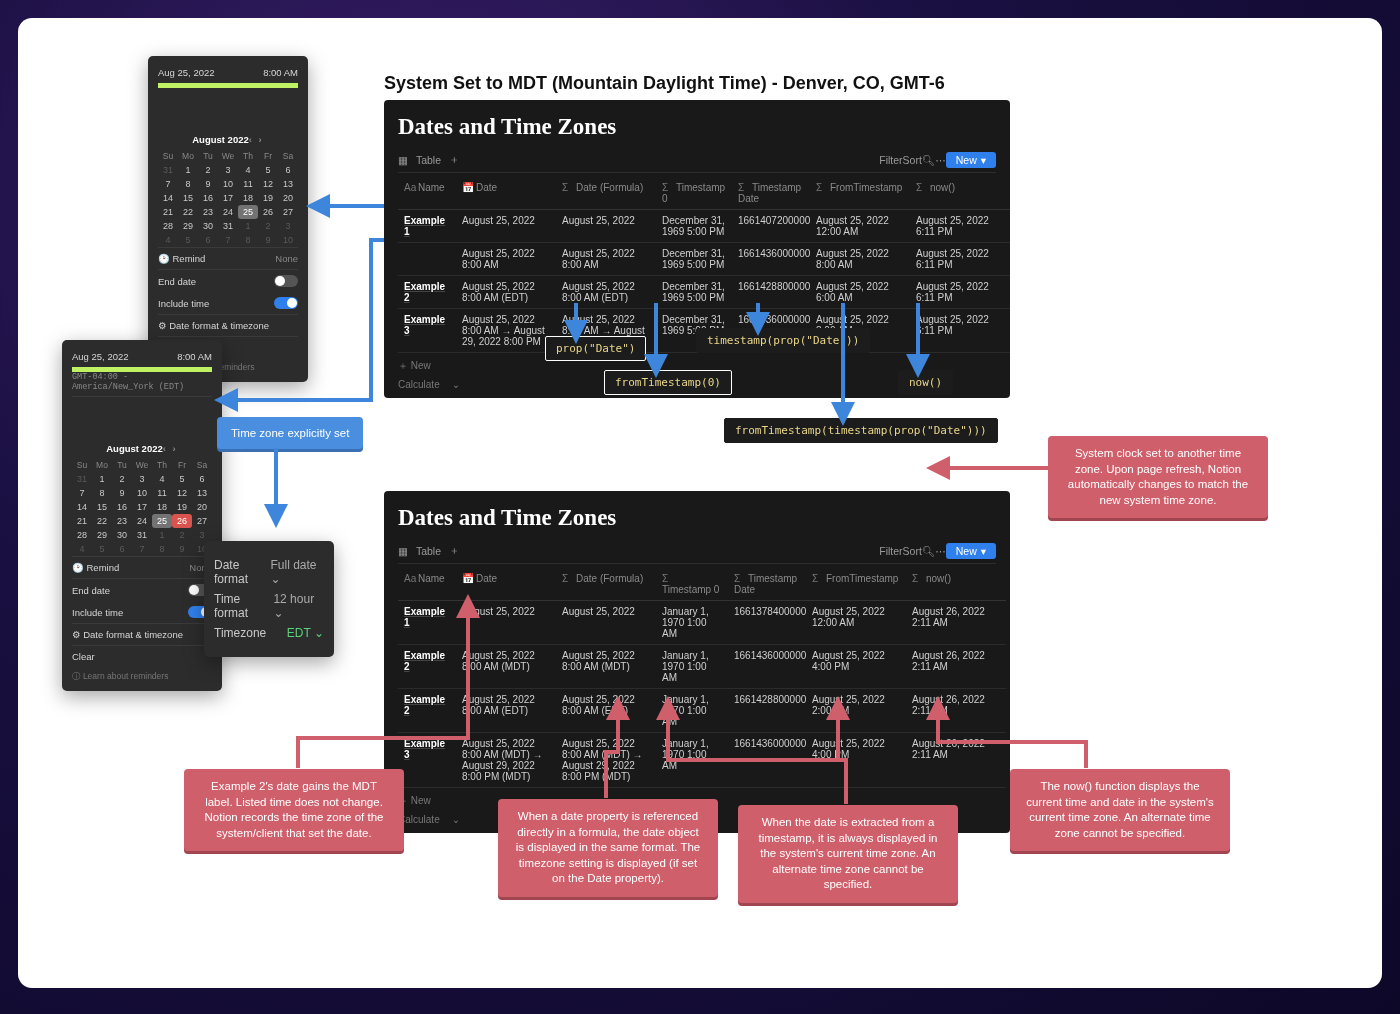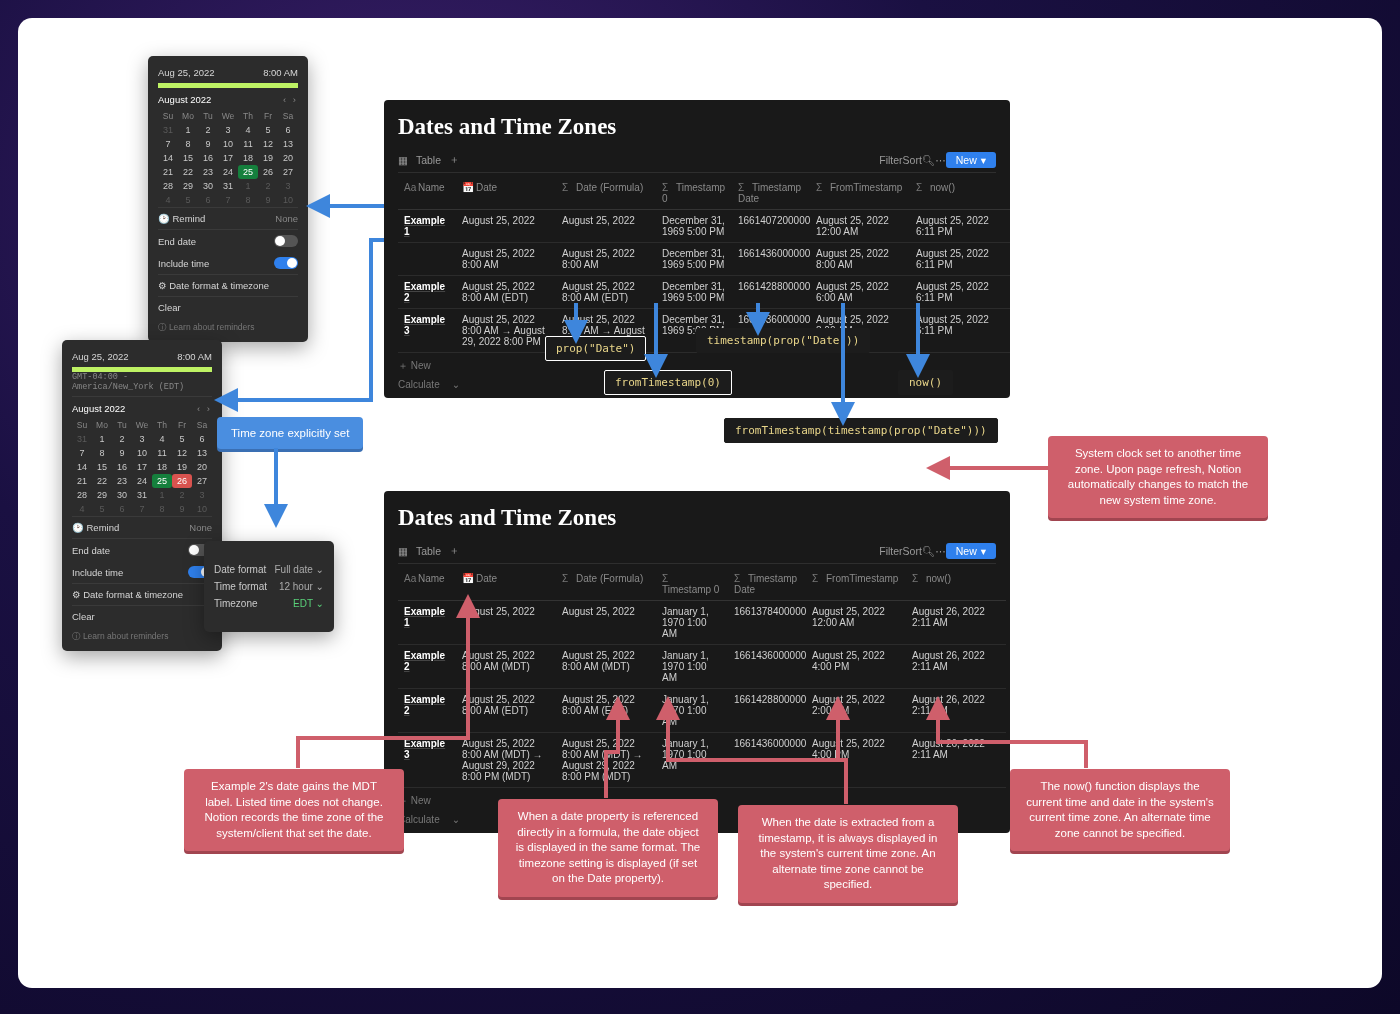--- a/index.html
+++ b/index.html
@@ -51,39 +51,39 @@
   .icon-col { width:14px; display:inline-block; color:#777; }
 
   
   .picker {
     position:absolute; background:#2c2c2c; color:#d6d6d6;
     border-radius:5px; padding:8px 10px 8px 10px; width:160px;
     font-size:9.5px; box-shadow:0 6px 20px rgba(0,0,0,.35);
   }
   .picker .date-row { display:flex; justify-content:space-between; padding:3px 0 5px 0; border-bottom:5px solid #bef264; }
   .picker .subtz { color:#888; font-size:8.5px; padding-bottom:4px; border-bottom:1px solid #3a3a3a;font-family:Liberation Mono, monospace; }
-  .picker .month-row { display:flex; justify-content:space-between; align-items:center; padding:6px 0 4px 0; font-weight:400; color:#fff; }
+  .picker .month-row { display:flex; justify-content:center; align-items:center; padding:6px 0 4px 0; font-weight:700; color:#fff;margin-top:40px; }
   .cal { width:100%; border-collapse:collapse; }
   .cal th { color:#888; font-weight:400; font-size:8.5px; width:14.2%; text-align:center; padding:2px 0; }
   .cal td { text-align:center; font-size:9px; padding:2px 0; color:#c9c9c9; }
   .cal .dim { color:#5a5a5a; }
-  .cal .on { background:#15803d; color:#fff; border-radius:3px; }
+  .cal .on { background:#737373; color:#fff; border-radius:3px; }
   .cal .red { background:#d9534f; color:#fff; border-radius:3px; }
   .picker .row { display:flex; justify-content:space-between; align-items:center; padding:5px 0; border-top:1px solid #3a3a3a; }
   .picker .row:first-of-type { border-top: none;}
   .toggle { width:24px; height:12px; border-radius:7px; background:#555; position:relative; }
   .toggle::after { content:""; position:absolute; width:10px; height:10px; border-radius:50%; background:#fff; top:1px; left:1px; }
   .toggle.on { background:#2f80ed; }
   .toggle.on::after { left:13px; }
   .picker .dim-row { color:#777; font-size:8.5px; padding-top:4px; }
   .picker .nav { color:#888; letter-spacing:2px; }
 
   .sub-options {
     position:absolute; background:#2c2c2c; color:#c9c9c9;
-    border-radius:5px; padding:20px 10px; width:130px; font-size:10px;
+    border-radius:5px; padding:14px 10px; width:130px; font-size:12px;
     box-shadow:0 6px 20px rgba(0,0,0,.35);
   }
   .sub-options .opt-row { display:flex; justify-content:space-between; padding:3px 0; }
   .sub-options .val { color:#aaa; }
   .sub-options .edt { color:#5ad17a; }
 
   
   .code-chip {
     position:absolute; background:#1c1c1c; color:#e9d68a;
     font-family: ui-monospace, SFMono-Regular, Menlo, monospace;
@@ -111,20 +111,21 @@
   .arr-blue { stroke:#3e86dc; fill:none; stroke-width:4; }
   .arr-blue-head { fill:#3e86dc; }
   .arr-red { stroke:#cf5f6b; fill:none; stroke-width:4; }
   .arr-red-head { fill:#cf5f6b; }
 </style>
 </head>
 <body>
 
 <div class="canvas">
 
+  <div class="section-title" style="left:366px; top:55px;">System Set to MDT (Mountain Daylight Time) - Denver, CO, GMT-6</div>
 
   <div class="db-panel" style="left:366px; top:82px; width:626px;">
     <h3>Dates and Time Zones</h3>
     <div class="db-toolbar">
       <div class="left">
         <span>▦</span>
         <span>Table</span>
         <span>＋</span>
       </div>
       <div class="right">

